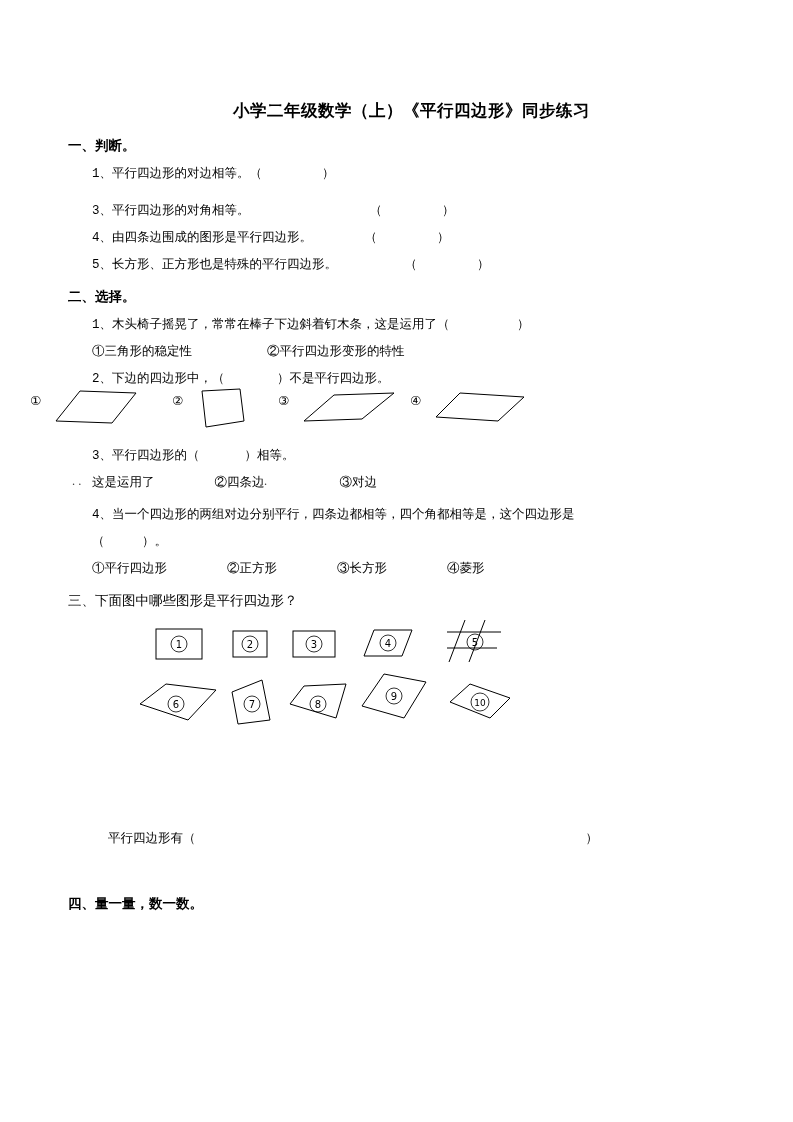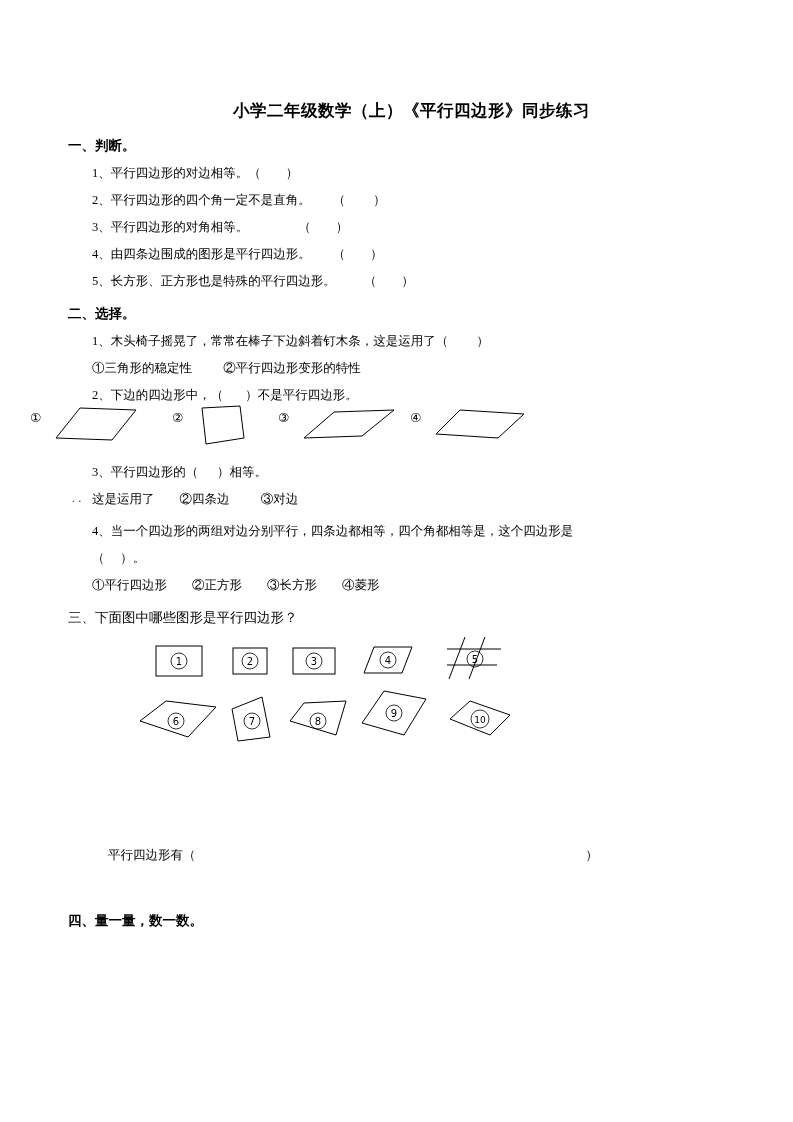--- a/index.html
+++ b/index.html
@@ -34,21 +34,21 @@
   }
   .section-head {
     font-size: 13.5px;
     font-weight: bold;
     font-family: Liberation Sans, sans-serif;
     margin: 0;
     padding-left: 68px;
   }
   .q-line {
     font-size: 12.5px;
-    font-family: Liberation Serif, serif;
+    font-family: Liberation Mono, monospace;
     margin: 0;
     padding-left: 92px;
     white-space: pre;
   }
   .q-line.indent2 {
   }
   .gap-sm { height: 10px; }
   .gap-md { height: 15px; }
   .shapes-row {
     position: relative;
@@ -88,21 +88,20 @@
 <div class="page">
 
   <div class="doc-title">小学二年级数学（上）《平行四边形》同步练习</div>
 
   <div class="gap-md"></div>
 
   <div class="section-head">一、判断。</div>
   <div class="gap-sm"></div>
   <div class="q-line">1、平行四边形的对边相等。（        ）</div>
   <div class="gap-sm"></div>
-  <div class="q-line">2、平行四边形的四个角一定不是直角。       （         ）</div>
   <div class="gap-sm"></div>
   <div class="q-line">3、平行四边形的对角相等。                （        ）</div>
   <div class="gap-sm"></div>
   <div class="q-line">4、由四条边围成的图形是平行四边形。       （        ）</div>
   <div class="gap-sm"></div>
   <div class="q-line">5、长方形、正方形也是特殊的平行四边形。         （        ）</div>
 
   <div class="gap-md"></div>
 
   <div class="section-head">二、选择。</div>

